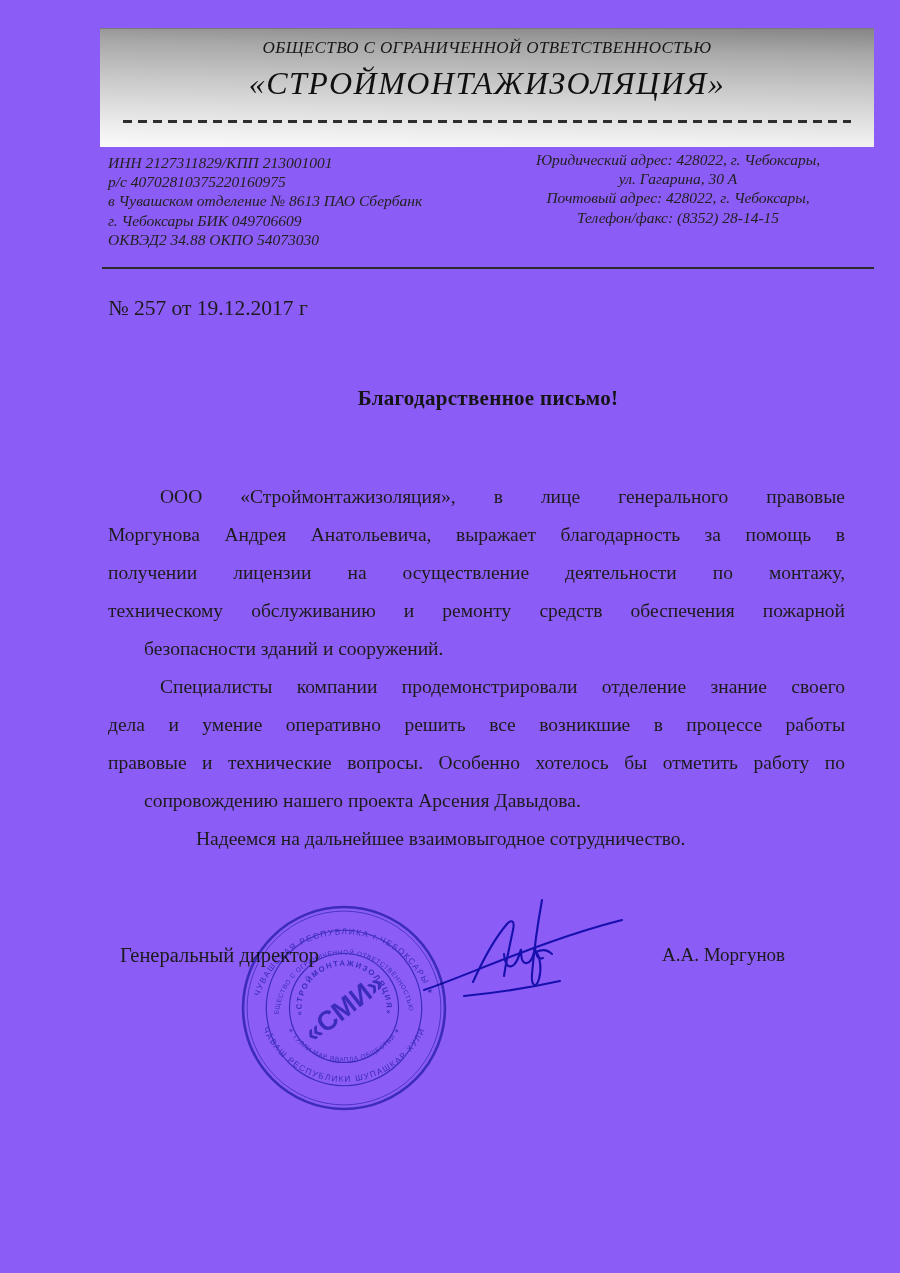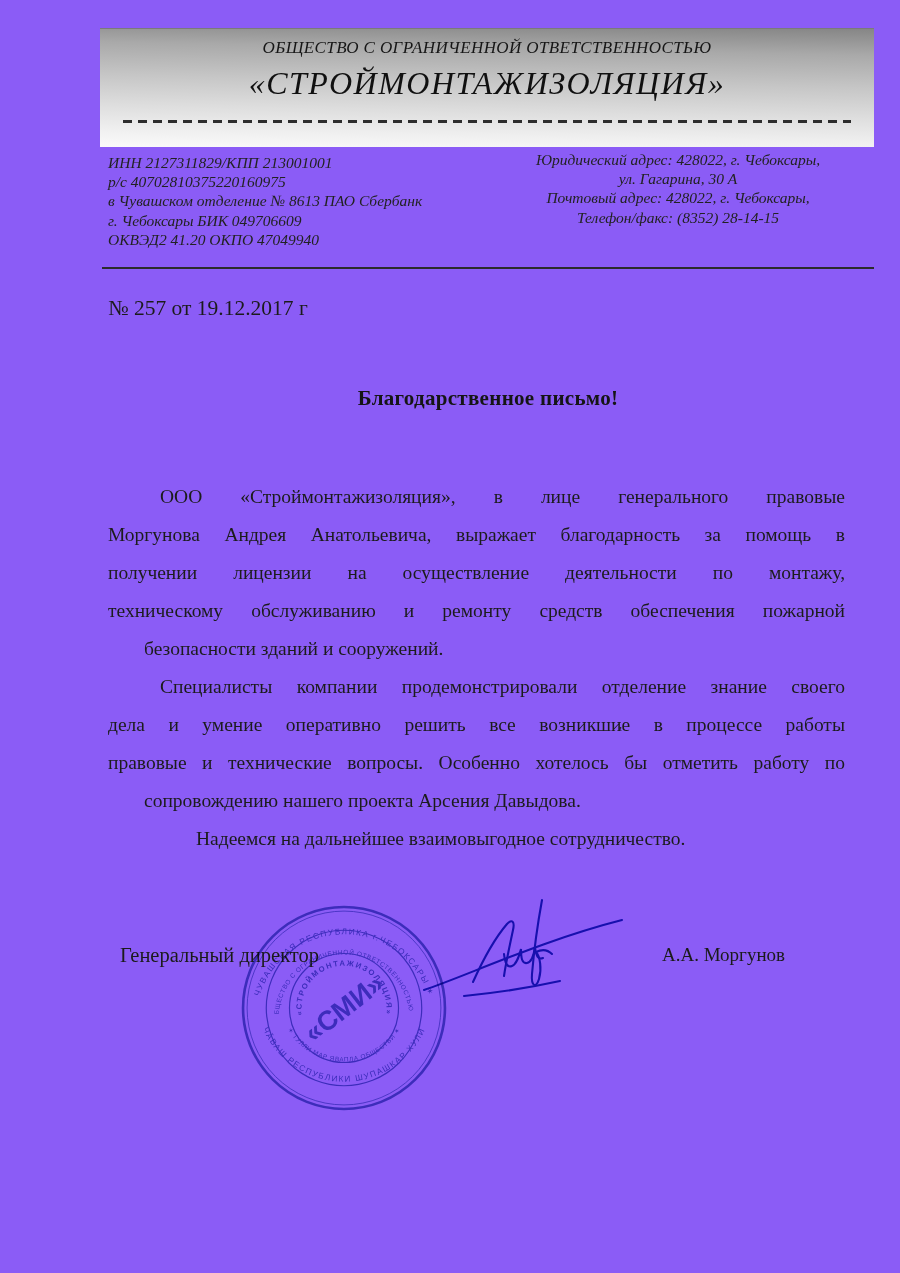--- a/index.html
+++ b/index.html
@@ -89,21 +89,21 @@
     <div class="org-type">ОБЩЕСТВО С ОГРАНИЧЕННОЙ ОТВЕТСТВЕННОСТЬЮ</div>
     <div class="org-name">«СТРОЙМОНТАЖИЗОЛЯЦИЯ»</div>
     <div class="dash-line"></div>
   </div>
 
   <div class="req-left">
       <div class="req-line">ИНН 2127311829/КПП 213001001</div>
       <div class="req-line">р/с 40702810375220160975</div>
       <div class="req-line">в Чувашском отделение № 8613 ПАО Сбербанк</div>
       <div class="req-line">г. Чебоксары  БИК 049706609</div>
-      <div class="req-line">ОКВЭД2 41.20 ОКПО 47049940</div>
+      <div class="req-line">ОКВЭД2 34.88 ОКПО 54073030</div>
     </div>
   <div class="req-right">
       <div class="req-line">Юридический адрес: 428022, г. Чебоксары,</div>
       <div class="req-line">ул. Гагарина, 30 А</div>
       <div class="req-line">Почтовый адрес: 428022, г. Чебоксары,</div>
       <div class="req-line">Телефон/факс: (8352) 28-14-15</div>
     </div>
   <div class="hrule"></div>
 
   <div class="ref-number">№ 257 от 19.12.2017 г</div>

